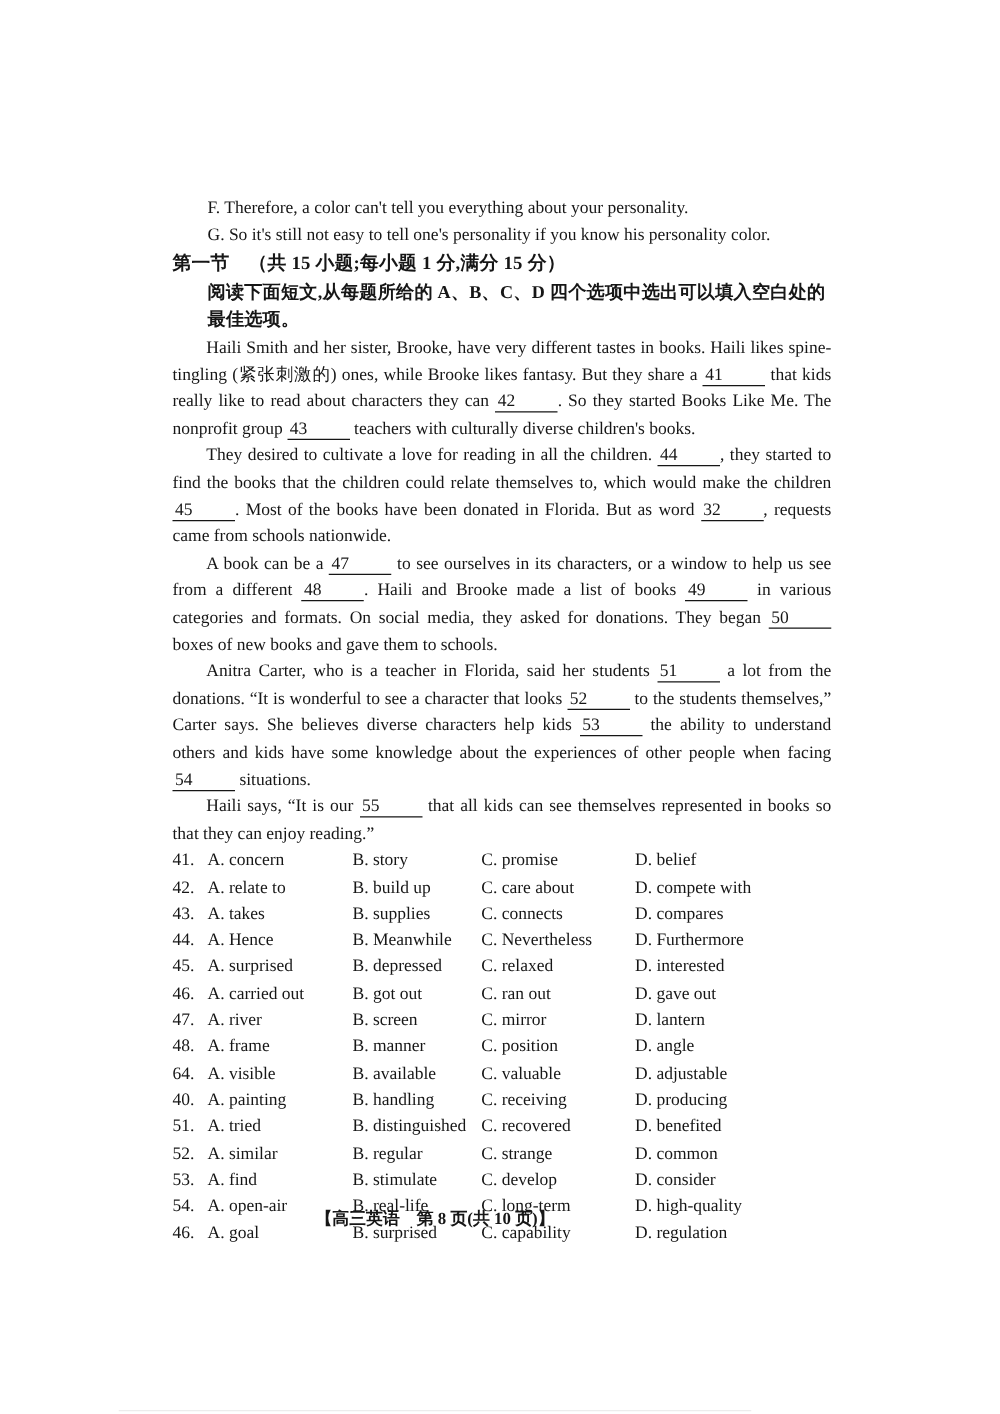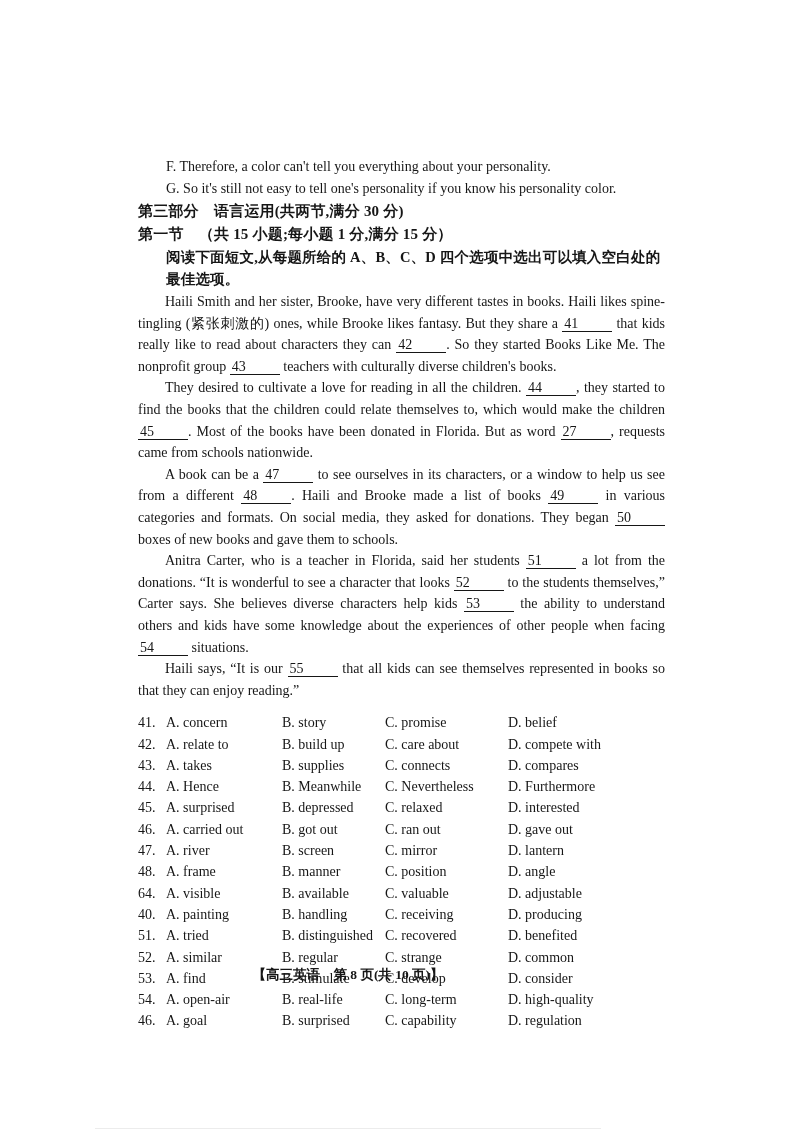--- a/index.html
+++ b/index.html
@@ -60,21 +60,21 @@
   }
   .blank {
     display: inline-block;
     min-width: 46px;
     text-indent: 0;
     border-bottom: 1.4px solid #161616;
     line-height: 15px;
     padding: 0 2px;
   }
   .options {
-    margin-top: 14px;
+    margin-top: 3px;
   }
   .opt-row {
     display: grid;
     grid-template-columns: 144px 103px 123px 1fr;
     font-size: 14px;
     height: 21.3px;
     align-items: baseline;
   }
   .opt-cell { white-space: nowrap; }
   .opt-no {
@@ -95,27 +95,26 @@
 <body>
 
 <div class="page">
   <div class="content">
 
     <div id="fg-lines">
         <div class="fg-line">F. Therefore, a color can't tell you everything about your personality.</div>
         <div class="fg-line">G. So it's still not easy to tell one's personality if you know his personality color.</div>
       </div>
 
-    <div class="cn">第三部分　语言运用(共两节,满分 30 分)</div>
     <div class="cn">第一节　（共 15 小题;每小题 1 分,满分 15 分）</div>
     <div class="cn indent">阅读下面短文,从每题所给的 A、B、C、D 四个选项中选出可以填入空白处的最佳选项。</div>
 
     <div class="passage" id="passage">
         <p class="para">Haili Smith and her sister, Brooke, have very different tastes in books. Haili likes spine-tingling (紧张刺激的) ones, while Brooke likes fantasy. But they share a <span class="blank">41</span> that kids really like to read about characters they can <span class="blank">42</span>. So they started Books Like Me. The nonprofit group <span class="blank">43</span> teachers with culturally diverse children's books.</p>
-        <p class="para">They desired to cultivate a love for reading in all the children. <span class="blank">44</span>, they started to find the books that the children could relate themselves to, which would make the children <span class="blank">45</span>. Most of the books have been donated in Florida. But as word <span class="blank">27</span>, requests came from schools nationwide.</p>
+        <p class="para">They desired to cultivate a love for reading in all the children. <span class="blank">44</span>, they started to find the books that the children could relate themselves to, which would make the children <span class="blank">45</span>. Most of the books have been donated in Florida. But as word <span class="blank">32</span>, requests came from schools nationwide.</p>
         <p class="para">A book can be a <span class="blank">47</span> to see ourselves in its characters, or a window to help us see from a different <span class="blank">48</span>. Haili and Brooke made a list of books <span class="blank">49</span> in various categories and formats. On social media, they asked for donations. They began <span class="blank">50</span> boxes of new books and gave them to schools.</p>
         <p class="para">Anitra Carter, who is a teacher in Florida, said her students <span class="blank">51</span> a lot from the donations. “It is wonderful to see a character that looks <span class="blank">52</span> to the students themselves,” Carter says. She believes diverse characters help kids <span class="blank">53</span> the ability to understand others and kids have some knowledge about the experiences of other people when facing <span class="blank">54</span> situations.</p>
         <p class="para">Haili says, “It is our <span class="blank">55</span> that all kids can see themselves represented in books so that they can enjoy reading.”</p>
       </div>
 
     <div class="options" id="options">
         <div class="opt-row">
           <div class="opt-cell"><span class="opt-no">41.</span>A. concern</div>
           <div class="opt-cell">B. story</div>
           <div class="opt-cell">C. promise</div>

